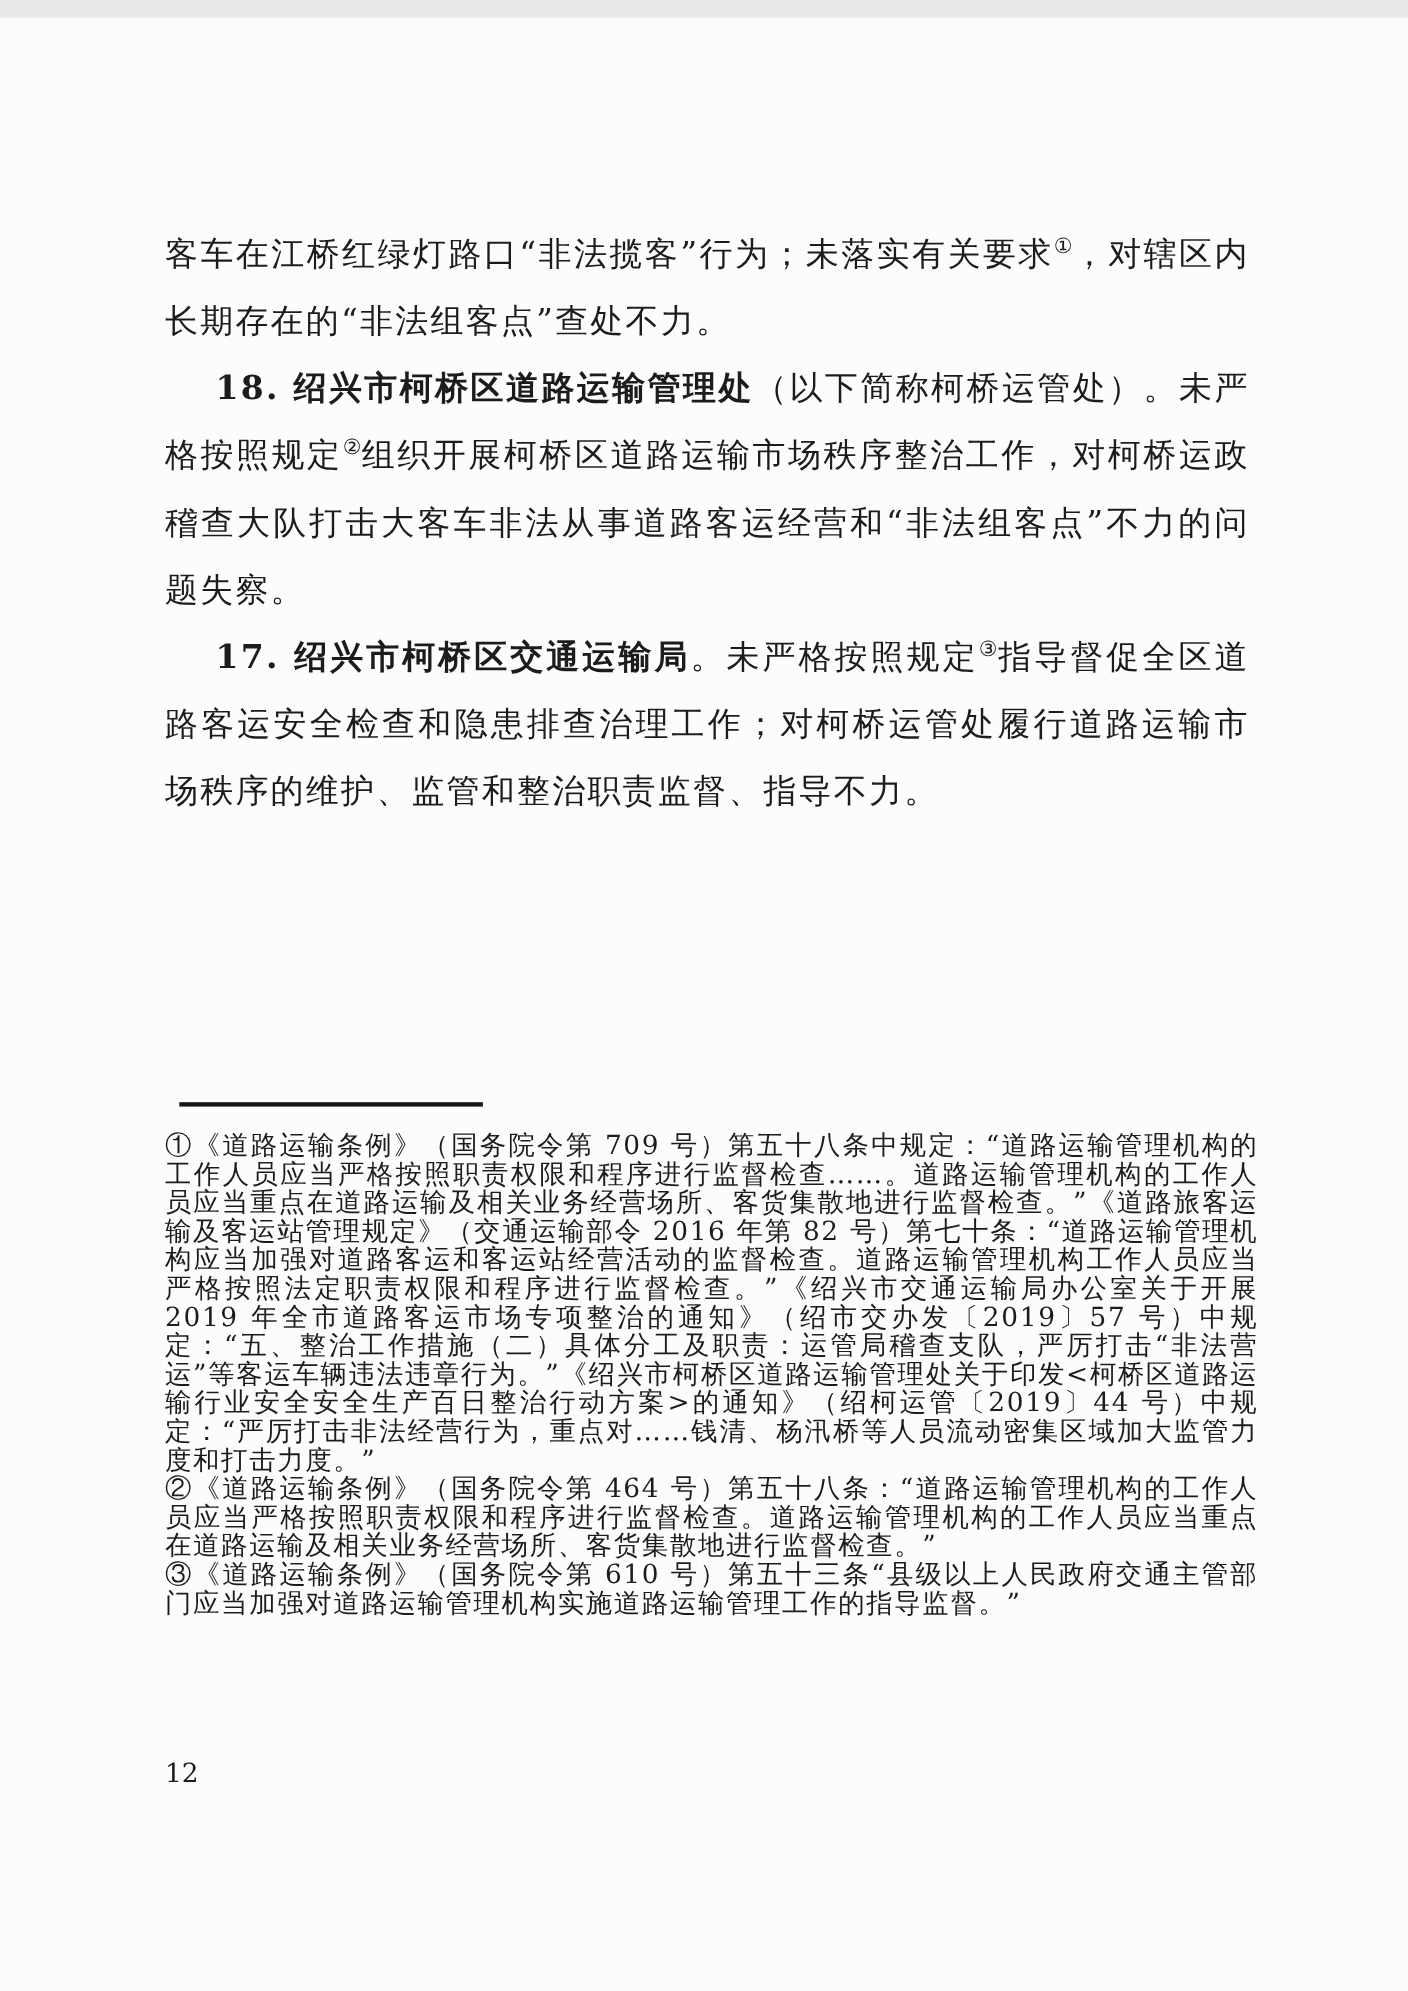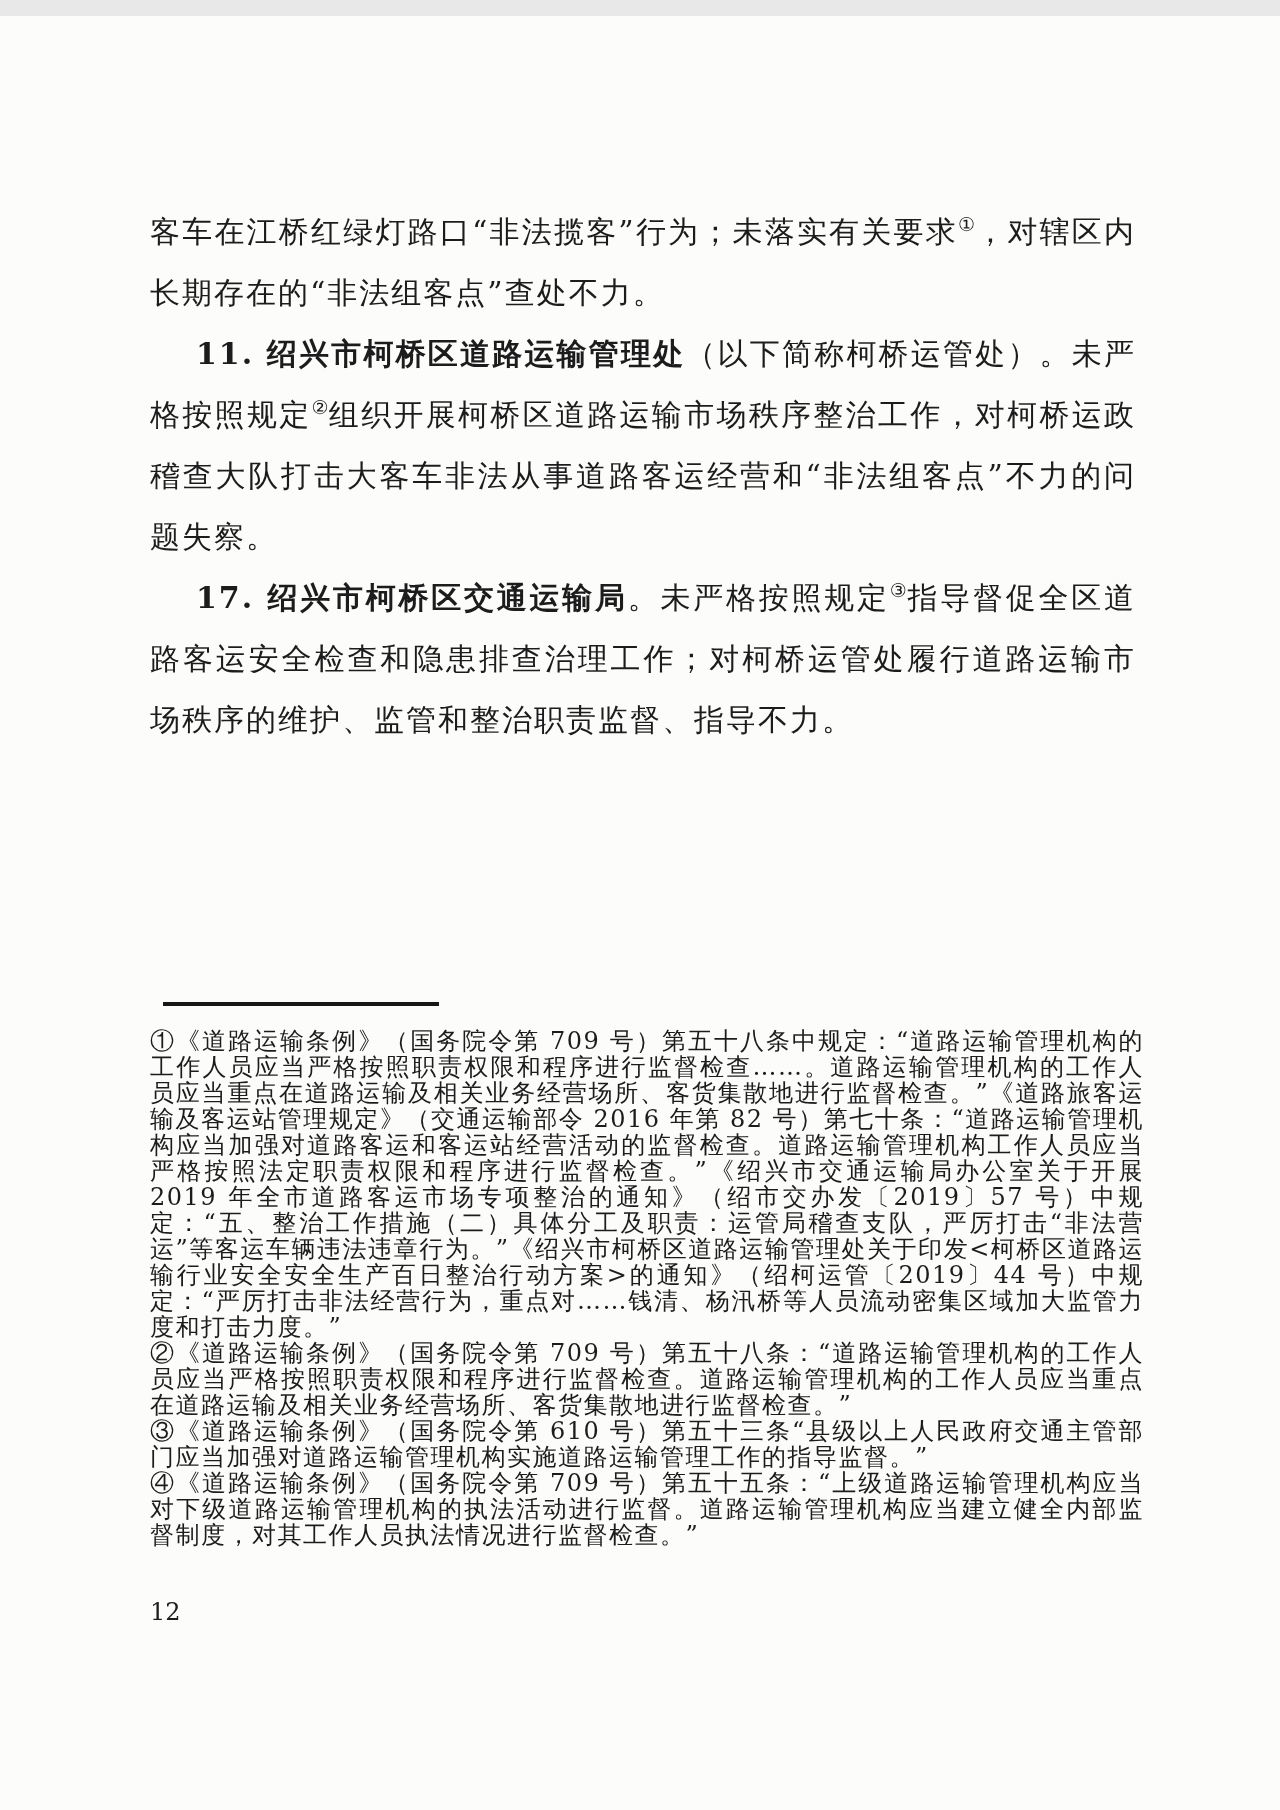--- a/index.html
+++ b/index.html
@@ -72,24 +72,23 @@
     font-size: 24px;
     line-height: 28px;
   }
 </style>
 </head>
 <body>
 
 <div class="page">
   <div class="body-text">
       <p class="body-para"><span class="seg-regular">客车在江桥红绿灯路口“非法揽客”行为；未落实有关要求</span><span class="seg-sup">①</span><span class="seg-regular">，对辖区内长期存在的“非法组客点”查处不力。</span></p>
-      <p class="body-para indented"><span class="seg-bold">11. 绍兴市柯桥区道路运输管理处</span><span class="seg-regular">（以下简称柯桥运管处）。未严格按照规定</span><span class="seg-sup">②</span><span class="seg-regular">组织开展柯桥区道路运输市场秩序整治工作，对柯桥运政稽查大队打击大客车非法从事道路客运经营和“非法组客点”不力的问题失察。</span></p>
+      <p class="body-para indented"><span class="seg-bold">18. 绍兴市柯桥区道路运输管理处</span><span class="seg-regular">（以下简称柯桥运管处）。未严格按照规定</span><span class="seg-sup">②</span><span class="seg-regular">组织开展柯桥区道路运输市场秩序整治工作，对柯桥运政稽查大队打击大客车非法从事道路客运经营和“非法组客点”不力的问题失察。</span></p>
       <p class="body-para indented"><span class="seg-bold">17. 绍兴市柯桥区交通运输局</span><span class="seg-regular">。未严格按照规定</span><span class="seg-sup">③</span><span class="seg-regular">指导督促全区道路客运安全检查和隐患排查治理工作；对柯桥运管处履行道路运输市场秩序的维护、监管和整治职责监督、指导不力。</span></p>
     </div>
   <div class="footnote-divider"></div>
   <div class="footnotes">
       <div class="footnote-item">①《道路运输条例》（国务院令第 709 号）第五十八条中规定：“道路运输管理机构的工作人员应当严格按照职责权限和程序进行监督检查……。道路运输管理机构的工作人员应当重点在道路运输及相关业务经营场所、客货集散地进行监督检查。”《道路旅客运输及客运站管理规定》（交通运输部令 2016 年第 82 号）第七十条：“道路运输管理机构应当加强对道路客运和客运站经营活动的监督检查。道路运输管理机构工作人员应当严格按照法定职责权限和程序进行监督检查。”《绍兴市交通运输局办公室关于开展 2019 年全市道路客运市场专项整治的通知》（绍市交办发〔2019〕57 号）中规定：“五、整治工作措施（二）具体分工及职责：运管局稽查支队，严厉打击“非法营运”等客运车辆违法违章行为。”《绍兴市柯桥区道路运输管理处关于印发&lt;柯桥区道路运输行业安全安全生产百日整治行动方案&gt;的通知》（绍柯运管〔2019〕44 号）中规定：“严厉打击非法经营行为，重点对……钱清、杨汛桥等人员流动密集区域加大监管力度和打击力度。”</div>
-      <div class="footnote-item">②《道路运输条例》（国务院令第 709 号）第五十八条：“道路运输管理机构的工作人员应当严格按照职责权限和程序进行监督检查。道路运输管理机构的工作人员应当重点在道路运输及相关业务经营场所、客货集散地进行监督检查。”</div>
+      <div class="footnote-item">②《道路运输条例》（国务院令第 464 号）第五十八条：“道路运输管理机构的工作人员应当严格按照职责权限和程序进行监督检查。道路运输管理机构的工作人员应当重点在道路运输及相关业务经营场所、客货集散地进行监督检查。”</div>
       <div class="footnote-item">③《道路运输条例》（国务院令第 610 号）第五十三条“县级以上人民政府交通主管部门应当加强对道路运输管理机构实施道路运输管理工作的指导监督。”</div>
-      <div class="footnote-item">④《道路运输条例》（国务院令第 709 号）第五十五条：“上级道路运输管理机构应当对下级道路运输管理机构的执法活动进行监督。道路运输管理机构应当建立健全内部监督制度，对其工作人员执法情况进行监督检查。”</div>
     </div>
   <div class="page-number">12</div>
 </div>
 
 </body></html>

